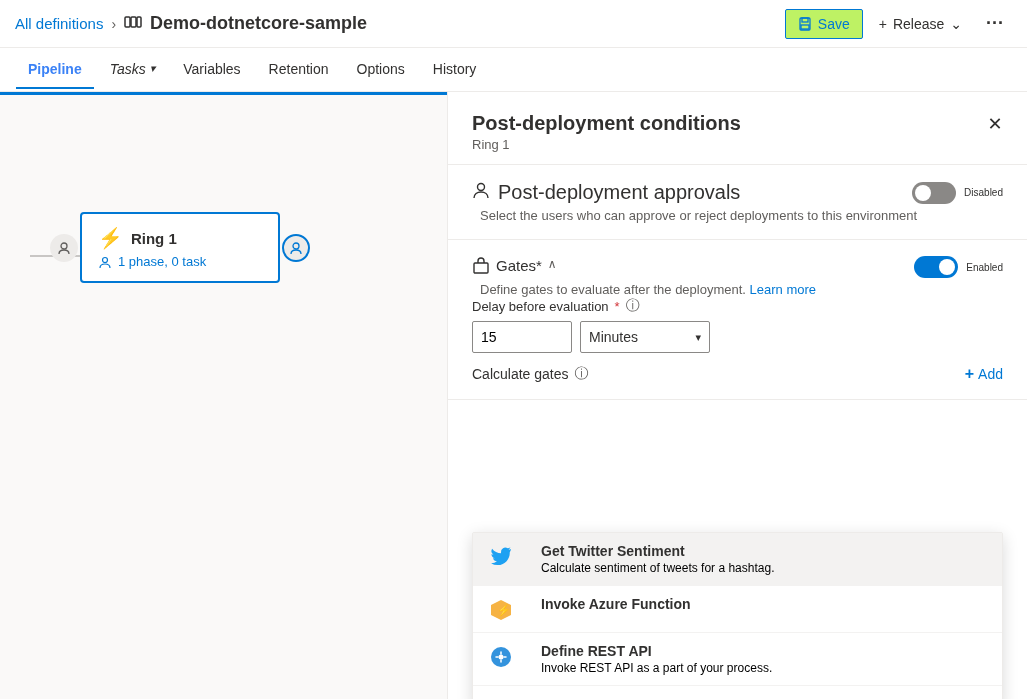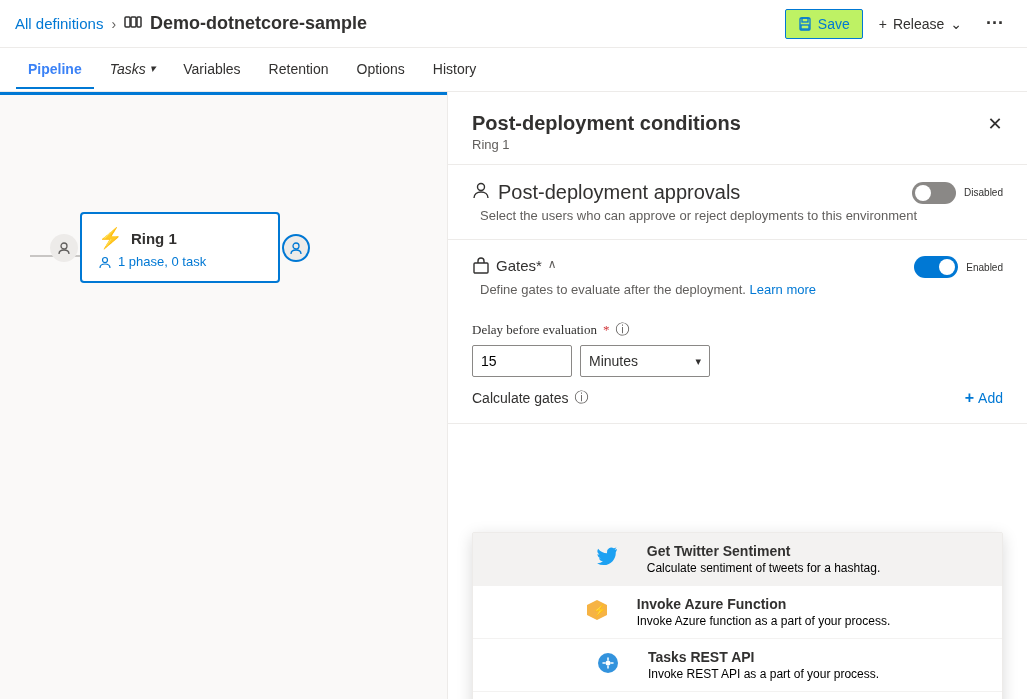--- a/index.html
+++ b/index.html
@@ -295,22 +295,21 @@
     }
 
     
     .field-label {
       display: flex;
       align-items: center;
       gap: 6px;
       font-size: 13px;
       color: #323130;
       margin-bottom: 6px;
-      margin-top: 24px;
-      font-family: Liberation Serif, serif;
+      margin-top: 0;
     }
     .required-star {
       color: #d13438;
     }
     .info-icon {
       color: #605e5c;
       font-size: 14px;
       cursor: pointer;
     }
     .field-row {
@@ -376,21 +375,20 @@
       z-index: 100;
       border-radius: 2px;
     }
     .dropdown-item {
       display: flex;
       align-items: flex-start;
       gap: 28px;
       padding: 10px 16px;
       cursor: pointer;
       border-bottom: 1px solid #f3f2f1;
-      justify-content: center;
     }
     .dropdown-item:last-child {
       border-bottom: none;
     }
     .dropdown-item:first-child {
       background: #f3f2f1;
     }
     .dropdown-item-icon {
       width: 24px;
       height: 24px;
@@ -610,34 +608,33 @@
 
         <div class="dropdown-item">
           <div class="dropdown-item-icon">
             <svg width="24" height="24" viewBox="0 0 24 24" fill="none" xmlns="http://www.w3.org/2000/svg">
               <polygon points="12,2 2,7 2,17 12,22 22,17 22,7" fill="#f5a623" opacity="0.85"></polygon>
               <text x="8" y="16" font-size="11" fill="white" font-weight="bold">⚡</text>
             </svg>
           </div>
           <div class="dropdown-item-content">
             <div class="dropdown-item-title">Invoke Azure Function</div>
-            <div class="dropdown-item-desc">Invoke Azure function as a part of your process.</div>
           </div>
         </div>
 
         <div class="dropdown-item">
           <div class="dropdown-item-icon">
             <svg width="24" height="24" viewBox="0 0 24 24" fill="none" xmlns="http://www.w3.org/2000/svg">
               <circle cx="12" cy="12" r="10" fill="#0078d4" opacity="0.8"></circle>
               <path d="M12 7v2M12 15v2M7 12h2M15 12h2" stroke="white" stroke-width="1.5" stroke-linecap="round"></path>
               <circle cx="12" cy="12" r="2.5" fill="white"></circle>
             </svg>
           </div>
           <div class="dropdown-item-content">
-            <div class="dropdown-item-title">Tasks REST API</div>
+            <div class="dropdown-item-title">Define REST API</div>
             <div class="dropdown-item-desc">Invoke REST API as a part of your process.</div>
           </div>
         </div>
 
         <div class="dropdown-item">
           
           
         </div>
 
       </div>

